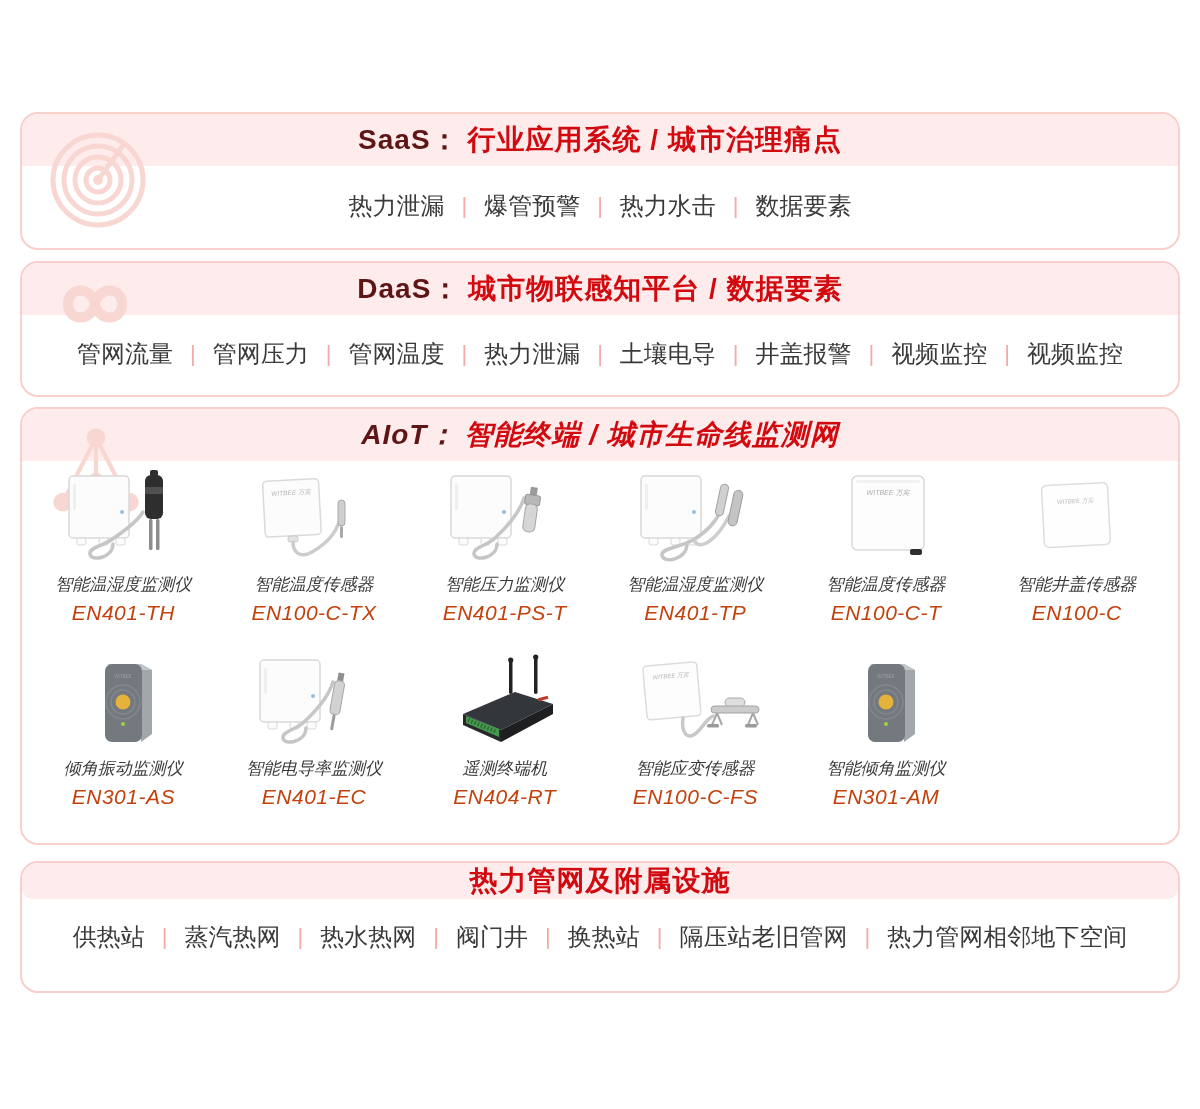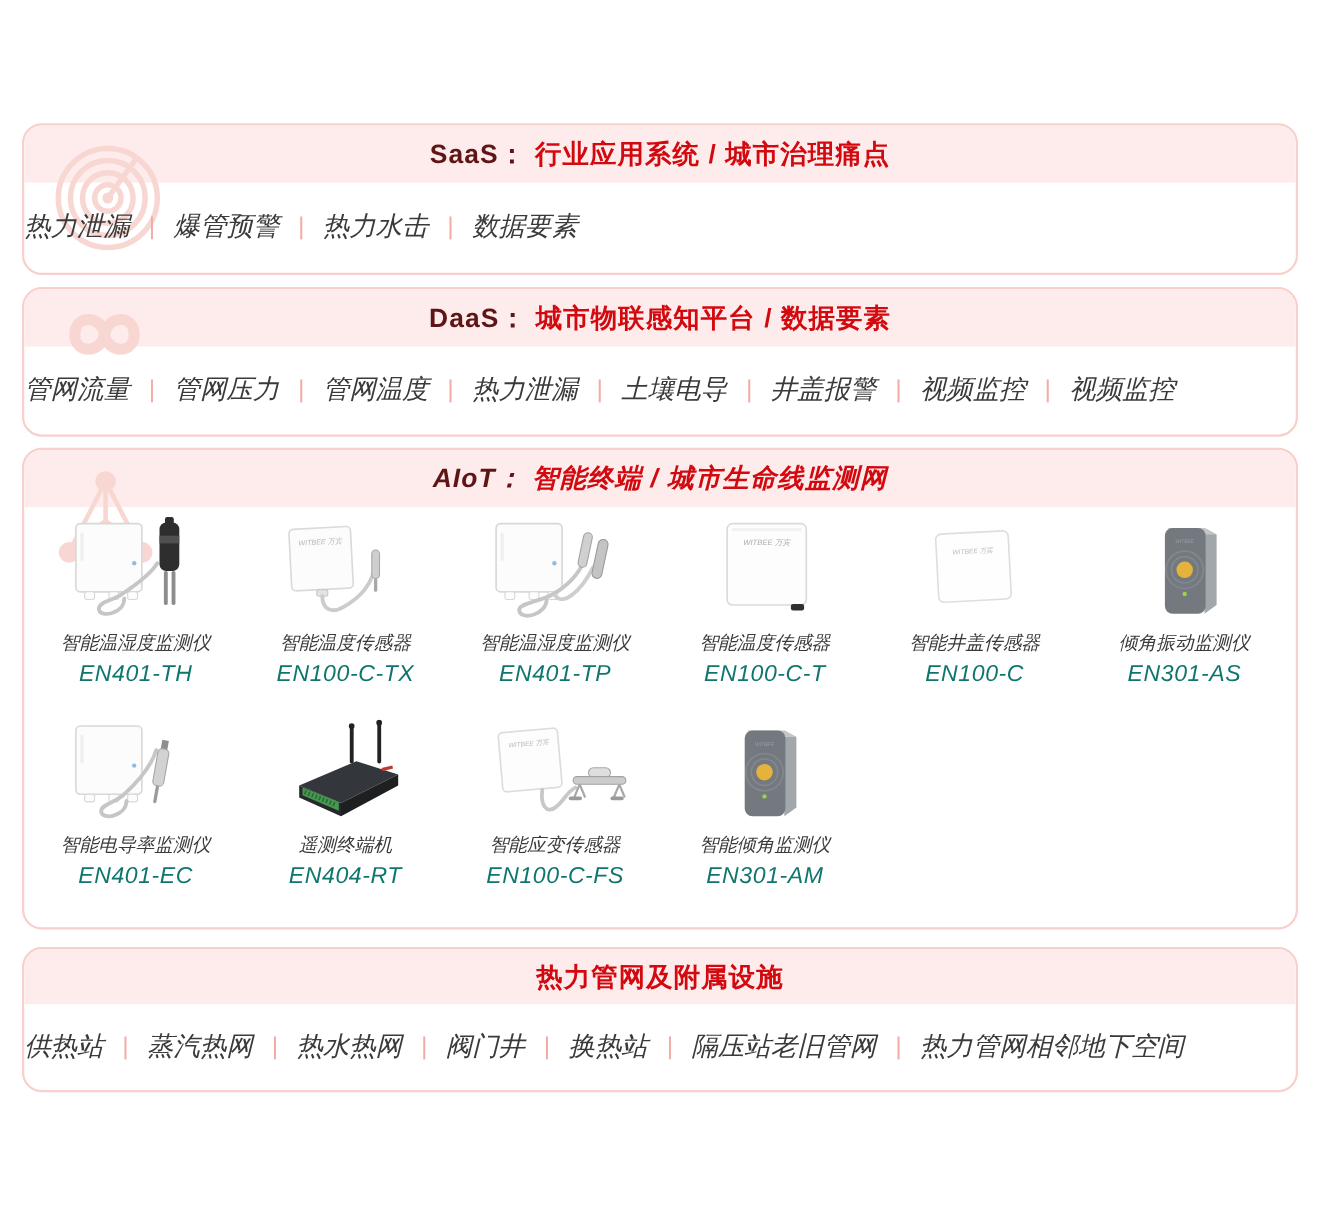--- a/index.html
+++ b/index.html
@@ -15,51 +15,51 @@
   }
   #sec-saas{top:112px;height:138px;}
   #sec-daas{top:261px;height:136px;}
   #sec-aiot{top:407px;height:438px;font-style:italic;}
   #sec-pipeline{top:861px;height:132px;}
 
   .band{
     height:52px;background:#fdeceb;display:flex;align-items:center;justify-content:center;
     position:relative;
   }
-  #sec-pipeline .band{height:50px;}
+  #sec-pipeline .band{height:36px;border-radius:11px;}
   .title{
-    margin:0;font-size:24px;font-weight:bold;color:#d20a10;letter-spacing:1px;
+    margin:0;font-size:28px;font-weight:bold;color:#d20a10;letter-spacing:1px;
     position:relative;z-index:2;white-space:nowrap;
   }
   .title .prefix{color:#5e1515;margin-right:8px;}
 
   .items{
     position:relative;z-index:2;
-    display:flex;align-items:center;
+    display:flex;align-items:center;justify-content:center;
     height:calc(100% - 54px);
-    font-size:24px;color:#3a3a3a;white-space:nowrap;font-style:italic;
+    font-size:24px;color:#3a3a3a;white-space:nowrap;
   }
   .items .divider{color:#f2aba6;margin:0 17px;font-weight:400;font-size:22px;}
   #sec-pipeline .items{height:calc(100% - 52px);}
 
   .deco{position:absolute;z-index:1;pointer-events:none;line-height:0;}
   #deco-radar{left:26px;top:14px;}
   #deco-infinity{left:18px;top:6px;}
   #deco-network{left:22px;top:10px;}
 
   .device-grid{
     position:relative;z-index:2;
     display:grid;grid-template-columns:repeat(6,1fr);
     padding:8px 6px 0 6px;row-gap:28px;
   }
   .device-card{display:flex;flex-direction:column;align-items:center;}
   .device-img{width:140px;height:102px;display:flex;align-items:center;justify-content:center;}
   .device-img svg{width:140px;height:100px;}
   .device-name{font-size:17px;color:#3a3a3a;margin-top:2px;white-space:nowrap;}
-  .device-model{font-size:21px;color:#0f766e;margin-top:5px;letter-spacing:0.5px;white-space:nowrap;}
+  .device-model{font-size:21px;color:#c2410c;margin-top:5px;letter-spacing:0.5px;white-space:nowrap;}
 </style>
 </head>
 <body>
 
 <div class="page">
 
   <section class="card" id="sec-saas">
     <div class="band">
       <h2 class="title"><span class="prefix">SaaS：</span><span>行业应用系统 / 城市治理痛点</span></h2>
     </div>
@@ -175,20 +175,40 @@
         </div>
         <div class="device-card">
           <div class="device-img">
             <svg viewBox="0 0 140 100">
               <rect x="16" y="6" width="60" height="62" rx="4" fill="#fcfcfc" stroke="#d8d8d8" stroke-width="1.5"></rect>
 <rect x="20" y="14" width="3" height="26" rx="1.5" fill="#efefef"></rect>
 <rect x="24" y="68" width="9" height="7" rx="2" fill="#fcfcfc" stroke="#d8d8d8"></rect>
 <rect x="46" y="68" width="9" height="7" rx="2" fill="#fcfcfc" stroke="#d8d8d8"></rect>
 <rect x="63" y="68" width="9" height="7" rx="2" fill="#fcfcfc" stroke="#d8d8d8"></rect>
 <circle cx="69" cy="42" r="2" fill="#8bbfe8"></circle>
+              <path d="M62 74 C62 88 40 92 39 84 C38 77 52 76 60 68 C72 57 84 44 89 28" fill="none" stroke="#c6c6c6" stroke-width="3.5" stroke-linecap="round"></path>
+              <g transform="rotate(8 96 45)">
+     <rect x="92" y="17" width="7" height="9" fill="#9a9a9a"></rect>
+     <rect x="88" y="25" width="15" height="10" rx="2" fill="#b8b8b8" stroke="#979797" stroke-width="1"></rect>
+     <rect x="89.5" y="34" width="12" height="28" rx="5" fill="#d6d6d6" stroke="#a5a5a5" stroke-width="1"></rect>
+              </g>
+            </svg>
+          </div>
+          <div class="device-name">智能压力监测仪</div>
+          <div class="device-model">EN401-PS-T</div>
+        </div>
+        <div class="device-card">
+          <div class="device-img">
+            <svg viewBox="0 0 140 100">
+              <rect x="16" y="6" width="60" height="62" rx="4" fill="#fcfcfc" stroke="#d8d8d8" stroke-width="1.5"></rect>
+<rect x="20" y="14" width="3" height="26" rx="1.5" fill="#efefef"></rect>
+<rect x="24" y="68" width="9" height="7" rx="2" fill="#fcfcfc" stroke="#d8d8d8"></rect>
+<rect x="46" y="68" width="9" height="7" rx="2" fill="#fcfcfc" stroke="#d8d8d8"></rect>
+<rect x="63" y="68" width="9" height="7" rx="2" fill="#fcfcfc" stroke="#d8d8d8"></rect>
+<circle cx="69" cy="42" r="2" fill="#8bbfe8"></circle>
               <path d="M62 74 C62 90 38 94 37 85 C36 78 54 78 68 70 C80 63 90 54 96 40" fill="none" stroke="#c6c6c6" stroke-width="3.5" stroke-linecap="round"></path>
      <path d="M70 72 C76 80 92 70 104 46" fill="none" stroke="#cecece" stroke-width="3.5" stroke-linecap="round"></path>
      <rect x="93" y="14" width="8" height="32" rx="4" fill="#d0d0d0" stroke="#a2a2a2" stroke-width="1" transform="rotate(12 97 30)"></rect>
      <rect x="106" y="20" width="9" height="36" rx="4.5" fill="#c4c4c4" stroke="#9a9a9a" stroke-width="1" transform="rotate(12 110 38)"></rect>
             </svg>
           </div>
           <div class="device-name">智能温湿度监测仪</div>
           <div class="device-model">EN401-TP</div>
         </div>
         <div class="device-card">

